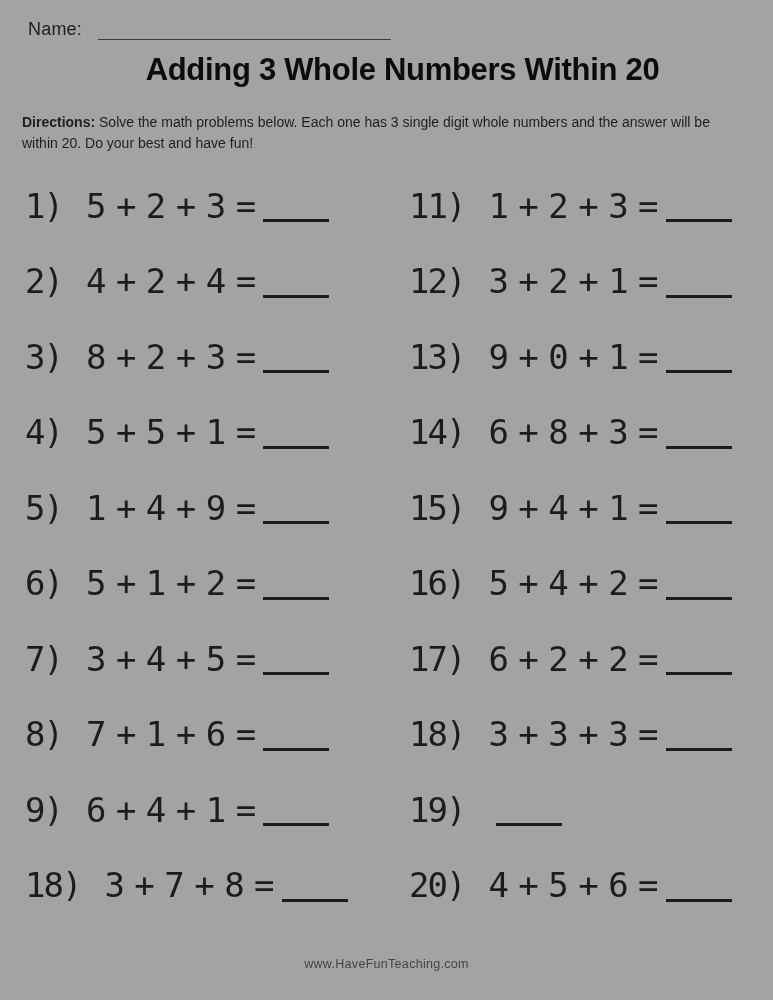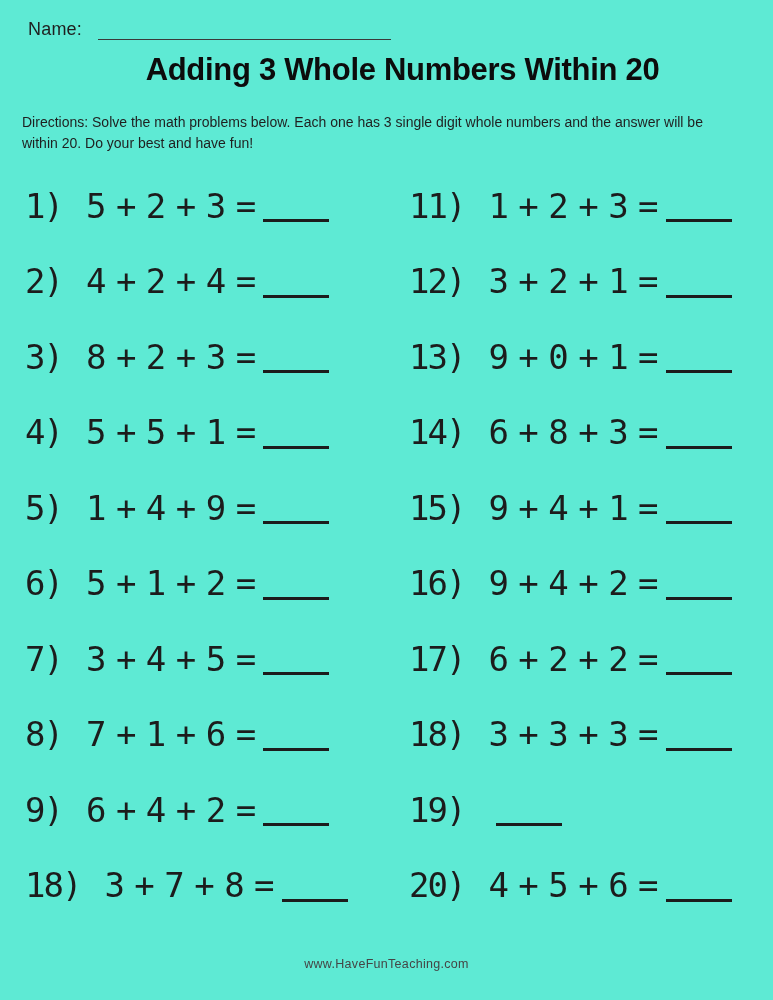--- a/index.html
+++ b/index.html
@@ -4,21 +4,21 @@
 <style>
   html, body {
     margin: 0;
     padding: 0;
     background: #ffffff;
   }
   .page {
     position: relative;
     width: 773px;
     height: 1000px;
-    background: #5eead4;
+    background: #a3a3a3;
     font-family: "Liberation Sans", sans-serif;
     color: #1a1a1a;
     overflow: hidden;
   }
   
   .name-row {
     position: absolute;
     top: 19px;
     left: 28px;
     display: flex;
@@ -51,21 +51,21 @@
   .directions {
     position: absolute;
     top: 112px;
     left: 22px;
     width: 714px;
     font-size: 14px;
     line-height: 20.5px;
     color: #1f1f1f;
   }
   .directions b {
-    font-weight: normal;
+    font-weight: bold;
   }
   
   .problems {
     position: absolute;
     top: 168px;
     left: 25px;
     width: 740px;
     display: grid;
     grid-template-columns: 1fr 1fr;
   }
@@ -168,21 +168,21 @@
         <span class="prob-expr">3 + 4 + 5 =</span>
         <span class="answer-blank"></span>
       </div>
       <div class="prob-row">
         <span class="prob-num">8)</span>
         <span class="prob-expr">7 + 1 + 6 =</span>
         <span class="answer-blank"></span>
       </div>
       <div class="prob-row">
         <span class="prob-num">9)</span>
-        <span class="prob-expr">6 + 4 + 2 =</span>
+        <span class="prob-expr">6 + 4 + 1 =</span>
         <span class="answer-blank"></span>
       </div>
       <div class="prob-row">
         <span class="prob-num">18)</span>
         <span class="prob-expr">3 + 7 + 8 =</span>
         <span class="answer-blank"></span>
       </div>
     </div>
 
     <div class="col col-right">
@@ -206,21 +206,21 @@
         <span class="prob-expr">6 + 8 + 3 =</span>
         <span class="answer-blank"></span>
       </div>
       <div class="prob-row">
         <span class="prob-num">15)</span>
         <span class="prob-expr">9 + 4 + 1 =</span>
         <span class="answer-blank"></span>
       </div>
       <div class="prob-row">
         <span class="prob-num">16)</span>
-        <span class="prob-expr">9 + 4 + 2 =</span>
+        <span class="prob-expr">5 + 4 + 2 =</span>
         <span class="answer-blank"></span>
       </div>
       <div class="prob-row">
         <span class="prob-num">17)</span>
         <span class="prob-expr">6 + 2 + 2 =</span>
         <span class="answer-blank"></span>
       </div>
       <div class="prob-row">
         <span class="prob-num">18)</span>
         <span class="prob-expr">3 + 3 + 3 =</span>

